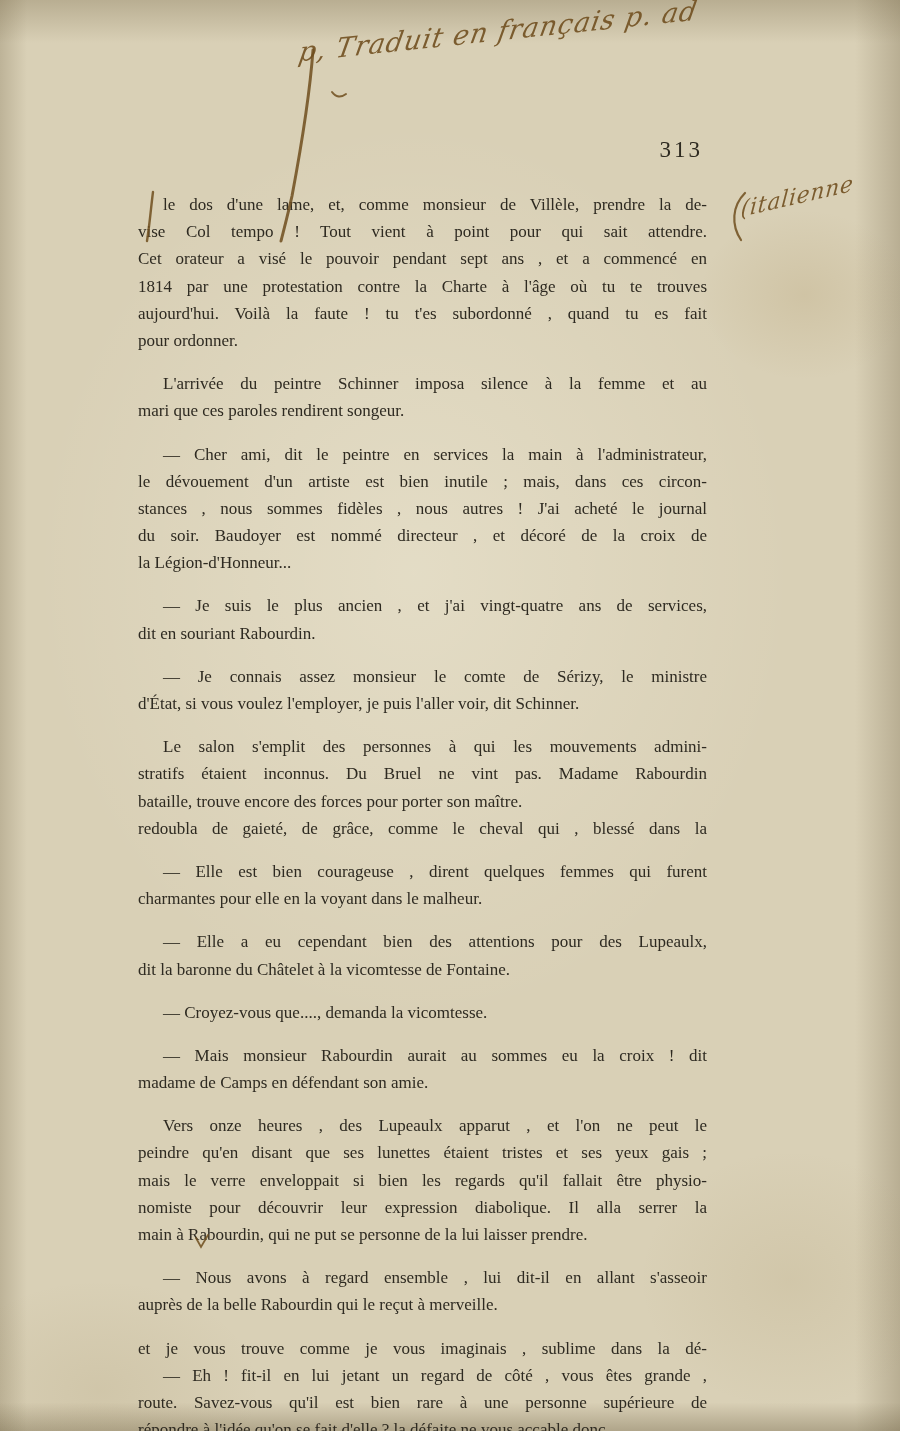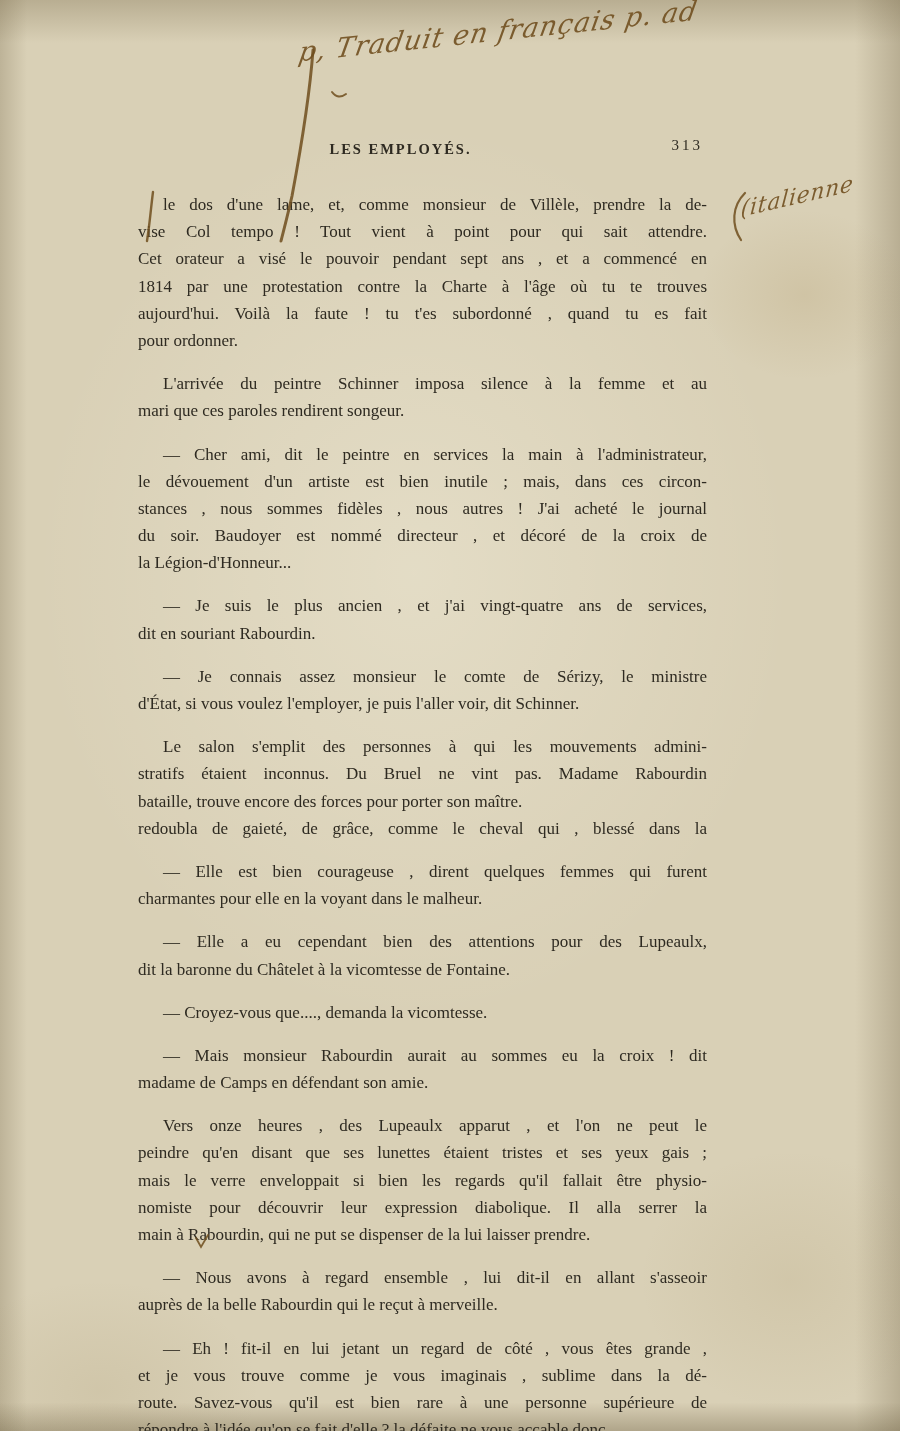--- a/index.html
+++ b/index.html
@@ -24,21 +24,21 @@
   .stain.s2{left:640px;top:1150px;width:300px;height:260px;
     background:radial-gradient(closest-side, rgba(140,115,60,.10), rgba(140,115,60,0));}
   .stain.s3{left:-60px;top:1280px;width:320px;height:220px;
     background:radial-gradient(closest-side, rgba(130,108,58,.10), rgba(130,108,58,0));}
 
   .header{position:absolute;top:141px;left:122px;width:601px;height:26px;}
   .header-title{
     position:absolute;left:0;right:44px;text-align:center;
     font-weight:bold;font-size:14.5px;letter-spacing:2px;
   }
-  .page-number{position:absolute;right:20px;top:-4px;font-size:15px;letter-spacing:3px;}
+  .page-number{position:absolute;right:20px;top:-4px;font-size:23px;letter-spacing:3px;}
 
   .text-block{position:absolute;top:175px;left:122px;width:601px;font-size:17px;}
   .para{margin:16px;}
   .line{
     line-height:27.2px;height:27.2px;
     text-align:justify;text-align-last:justify;text-justify:inter-word;
     white-space:normal;
   }
   .line.first{text-indent:25px;}
   .line.last{text-align-last:left;}
@@ -71,21 +71,20 @@
 </head>
 <body>
 
 <div class="page">
 
   <div class="stain s1"></div>
   <div class="stain s2"></div>
   <div class="stain s3"></div>
 
   <div class="header">
-    <span class="header-title">LES EMPLOYÉS.</span>
     <span class="page-number">313</span>
   </div>
 
   <div class="text-block">
       <div class="para">
         <div class="line first"><span>le dos d'une lame, et, comme monsieur de Villèle, prendre la de-</span></div>
         <div class="line"><span>vise </span><span class="it">Col tempo ! Tout vient à point pour qui sait attendre.</span></div>
         <div class="line"><span>Cet orateur a visé le pouvoir pendant sept ans , et a commencé en</span></div>
         <div class="line"><span>1814 par une protestation contre la Charte à l'âge où tu te trouves</span></div>
         <div class="line"><span>aujourd'hui. Voilà la faute ! tu t'es subordonné , quand tu es fait</span></div>
@@ -129,29 +128,29 @@
       </div>
       <div class="para">
         <div class="line first"><span>— Mais monsieur Rabourdin aurait au sommes eu la croix ! dit</span></div>
         <div class="line last"><span>madame de Camps en défendant son amie.</span></div>
       </div>
       <div class="para">
         <div class="line first"><span>Vers onze heures , des Lupeaulx apparut , et l'on ne peut le</span></div>
         <div class="line"><span>peindre qu'en disant que ses lunettes étaient tristes et ses yeux gais ;</span></div>
         <div class="line"><span>mais le verre enveloppait si bien les regards qu'il fallait être physio-</span></div>
         <div class="line"><span>nomiste pour découvrir leur expression diabolique. Il alla serrer la</span></div>
-        <div class="line last"><span>main à Rabourdin, qui ne put se dispenser de la lui laisser prendre.</span></div>
+        <div class="line last"><span>main à Rabourdin, qui ne put se personne de la lui laisser prendre.</span></div>
       </div>
       <div class="para">
         <div class="line first"><span>— Nous avons à regard ensemble , lui dit-il en allant s'asseoir</span></div>
         <div class="line last"><span>auprès de la belle Rabourdin qui le reçut à merveille.</span></div>
       </div>
       <div class="para">
+        <div class="line"><span>et je vous trouve comme je vous imaginais , sublime dans la dé-</span></div>
         <div class="line first"><span>— Eh ! fit-il en lui jetant un regard de côté , vous êtes grande ,</span></div>
-        <div class="line"><span>et je vous trouve comme je vous imaginais , sublime dans la dé-</span></div>
         <div class="line"><span>route. Savez-vous qu'il est bien rare à une personne supérieure de</span></div>
         <div class="line last"><span>répondre à l'idée qu'on se fait d'elle ? la défaite ne vous accable donc</span></div>
       </div>
     </div>
 
   <div class="hw hw-top">
     <span>p, Traduit en français p. ad</span>
   </div>
 
   <div class="hw hw-margin">

